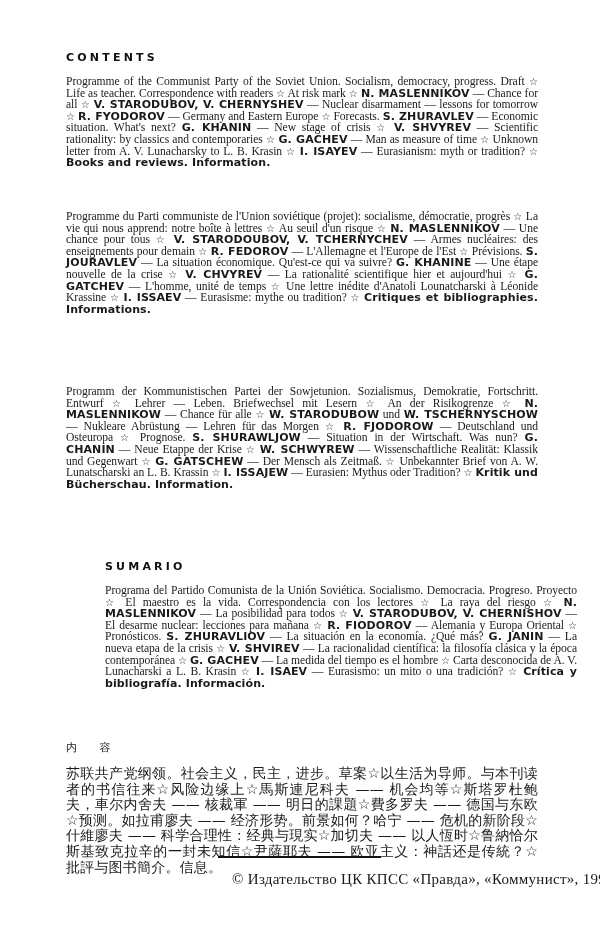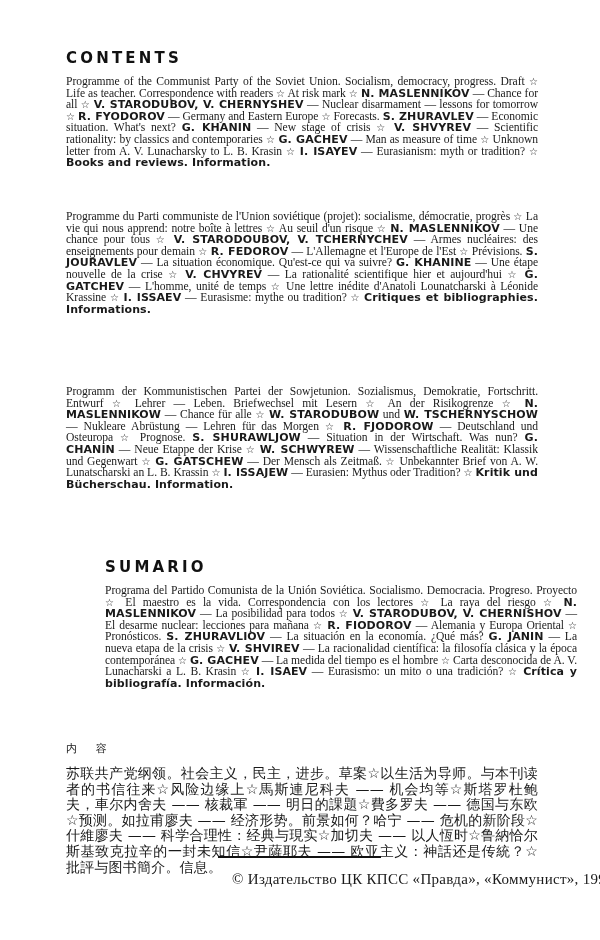--- a/index.html
+++ b/index.html
@@ -16,21 +16,21 @@
       font-family: "Liberation Serif", "DejaVu Serif", serif;
     }
     .section {
       position: absolute;
       left: 66px;
       width: 472px;
     }
     .heading {
       font-family: "DejaVu Sans", "Liberation Sans", sans-serif;
       font-weight: bold;
-      font-size: 15px;
+      font-size: 11px;
       letter-spacing: 3.2px;
       margin: 0 0 12px 0;
       line-height: 12px;
       color: #111;
     }
     .body-text {
       font-size: 11.6px;
       line-height: 11.6px;
       text-align: justify;
       margin: 0;
@@ -41,21 +41,21 @@
       font-weight: bold;
       font-size: 11px;
       letter-spacing: 0.1px;
     }
     .star {
       font-family: "DejaVu Sans", sans-serif;
       font-size: 10px;
       font-weight: normal;
     }
     .zh-heading {
-      font-family: Liberation Serif, serif;
+      font-family: Liberation Mono, monospace;
       font-size: 11px;
       letter-spacing: 8px;
       margin: 0 0 12px 0;
       line-height: 12px;
       font-weight: normal;
     }
     .zh-text {
       font-family: "DejaVu Sans", sans-serif;
       font-size: 14px;
       line-height: 15.6px;

